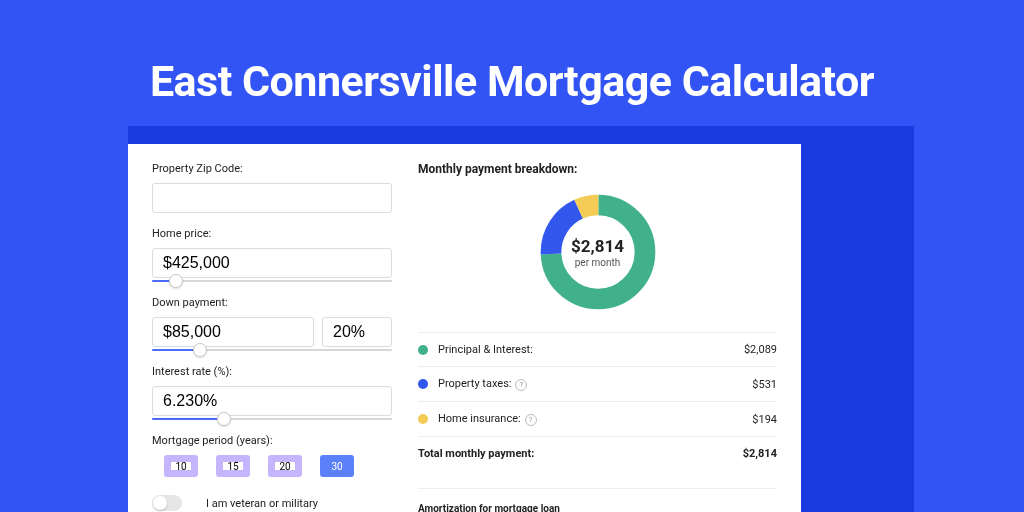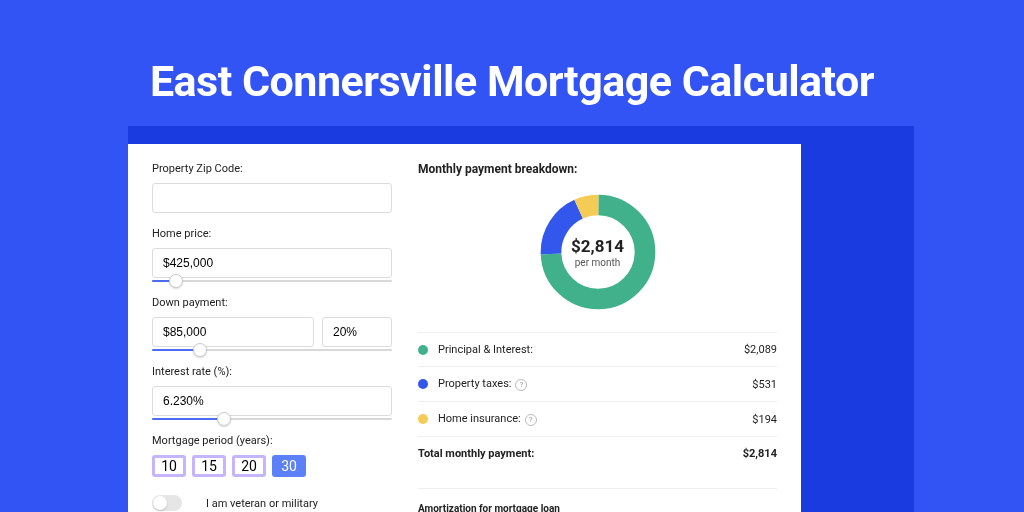--- a/index.html
+++ b/index.html
@@ -5,30 +5,30 @@
   * { box-sizing: border-box; margin: 0; padding: 0; }
   html, body { width: 1024px; height: 512px; overflow: hidden; font-family: -apple-system, BlinkMacSystemFont, "Segoe UI", Roboto, Arial, sans-serif; }
   .bg { width: 1024px; height: 512px; background: #3354f4; position: relative; }
   .title { color: #fff; font-size: 43px; font-weight: 700; text-align: center; padding-top: 56px; letter-spacing: -0.5px; }
   .panel-shadow { position: absolute; left: 128px; top: 126px; width: 786px; height: 386px; background: #1a3be0; }
   .panel { position: absolute; left: 128px; top: 144px; width: 673px; height: 374px; background: #fff; overflow: hidden; }
   .inner { display: flex; padding: 18px 24px 0 24px; gap: 26px; }
   .col-left { width: 240px; flex: 0 0 240px; }
   .col-right { flex: 1; }
   .label { font-size: 11px; color: #222; margin-bottom: 8px; display: block; }
-  .input { width: 100%; height: 30px; border: 1px solid #dcdcdc; border-radius: 3px; padding: 0 10px; font-size: 12px; background: #fff; }
+  .input { width: 100%; height: 30px; border: 1px solid #dcdcdc; border-radius: 3px; padding: 0 10px; font-size: 16px; background: #fff; }
   .group { margin-bottom: 14px; position: relative; }
   .slider-track { position: relative; height: 2px; background: #d8d8d8; margin-top: 2px; border-radius: 1px; }
   .slider-fill { position: absolute; left: 0; top: 0; height: 2px; background: #4d6cf6; border-radius: 1px; }
   .slider-thumb { position: absolute; top: -6px; width: 14px; height: 14px; background: #fff; border: 1px solid #c9c9c9; border-radius: 50%; box-shadow: 0 1px 2px rgba(0,0,0,0.15); }
   .dp-row { display: flex; gap: 8px; }
   .dp-row .input:first-child { flex: 1; }
   .dp-row .input:last-child { width: 70px; flex: 0 0 70px; }
   .periods { display: flex; gap: 6px; }
-  .period-btn { width: 34px; height: 22px; border: 3px solid #c4b5fd; border-radius: 3px; background: #fff; font-size: 14px; display: flex; align-items: center; justify-content: center; cursor: pointer; }
+  .period-btn { width: 34px; height: 22px; border: 7px solid #c4b5fd; border-radius: 3px; background: #fff; font-size: 10px; display: flex; align-items: center; justify-content: center; cursor: pointer; margin-left: 12px; }
   .period-btn.active { background: #5c80f7; color: #fff; border-color: #5c80f7; }
   .toggle-row { display: flex; align-items: center; gap: 24px; margin-top: 18px; }
   .toggle { width: 30px; height: 16px; border-radius: 10px; background: #e6e6e6; position: relative; }
   .toggle-knob { position: absolute; left: 1px; top: 1px; width: 14px; height: 14px; border-radius: 50%; background: #fff; box-shadow: 0 1px 2px rgba(0,0,0,0.2); }
   .toggle-label { font-size: 11px; color: #222; }
   .sect-title { font-size: 12px; font-weight: 700; color: #222; margin-bottom: 14px; }
   .chart-wrap { display: flex; justify-content: center; margin-bottom: 18px; }
   .donut { position: relative; width: 124px; height: 124px; }
   .donut svg { width: 124px; height: 124px; }
   .donut-center { position: absolute; left: 0; top: 0; width: 124px; height: 124px; display: flex; flex-direction: column; align-items: center; justify-content: center; }

